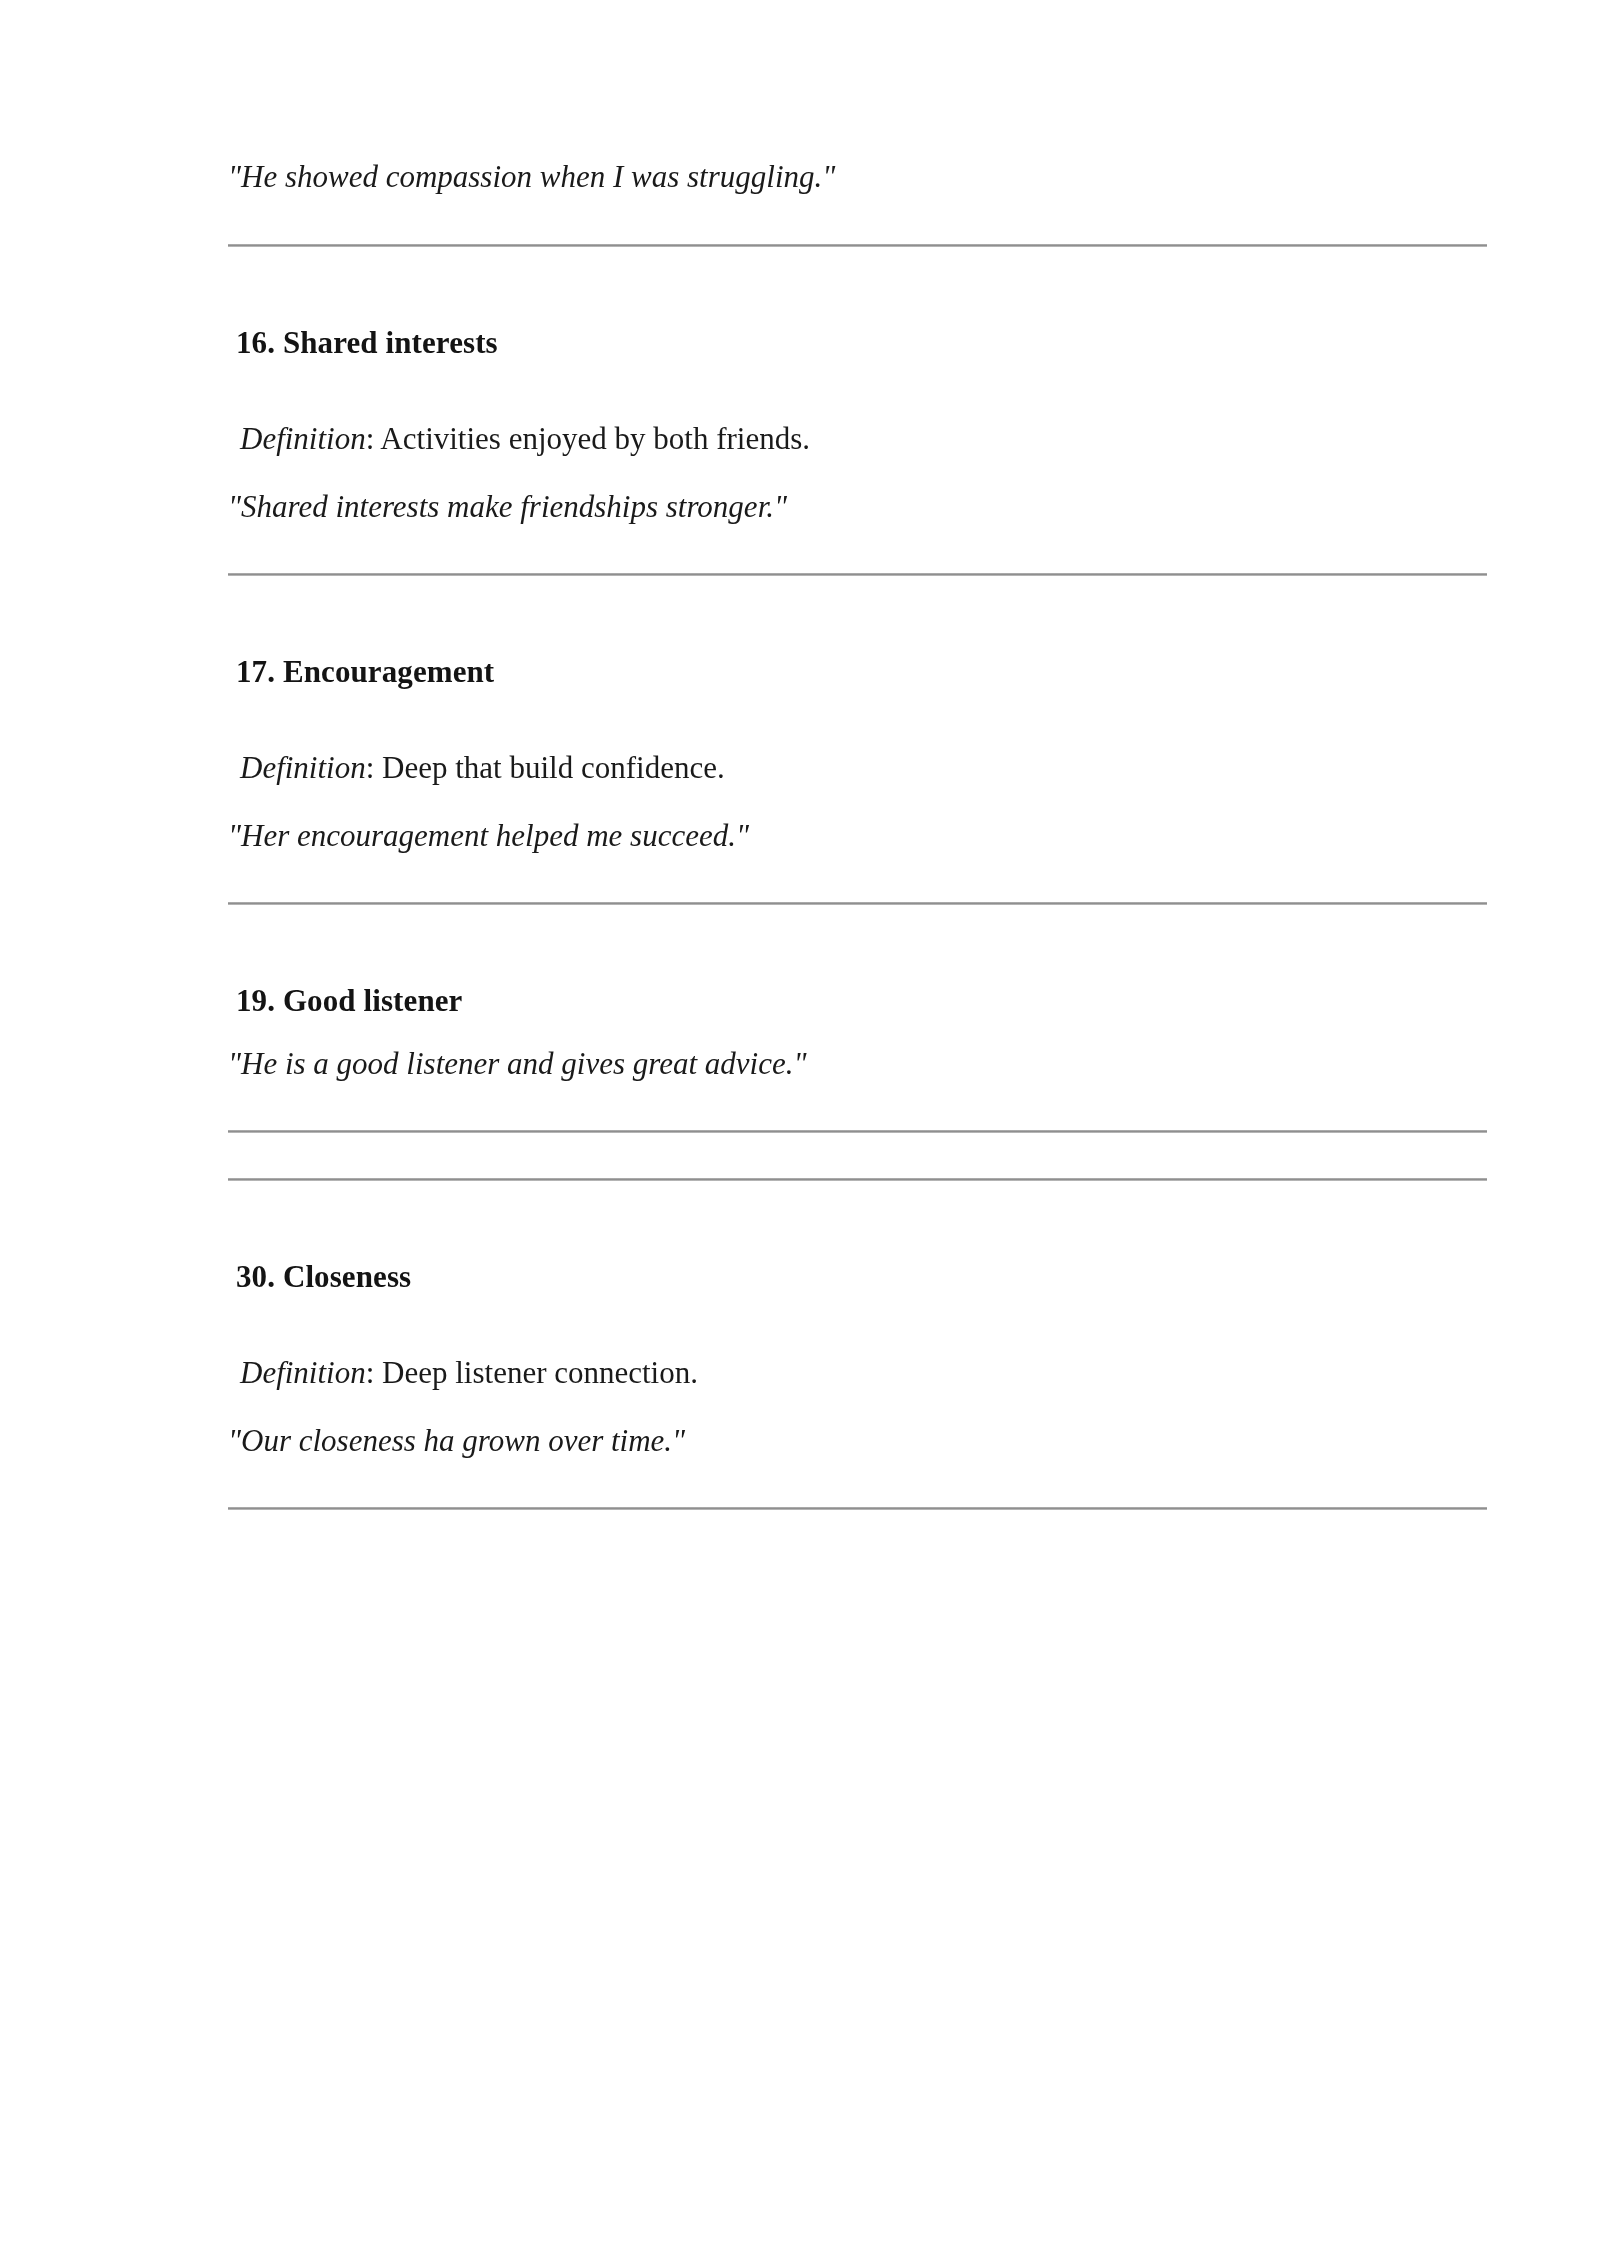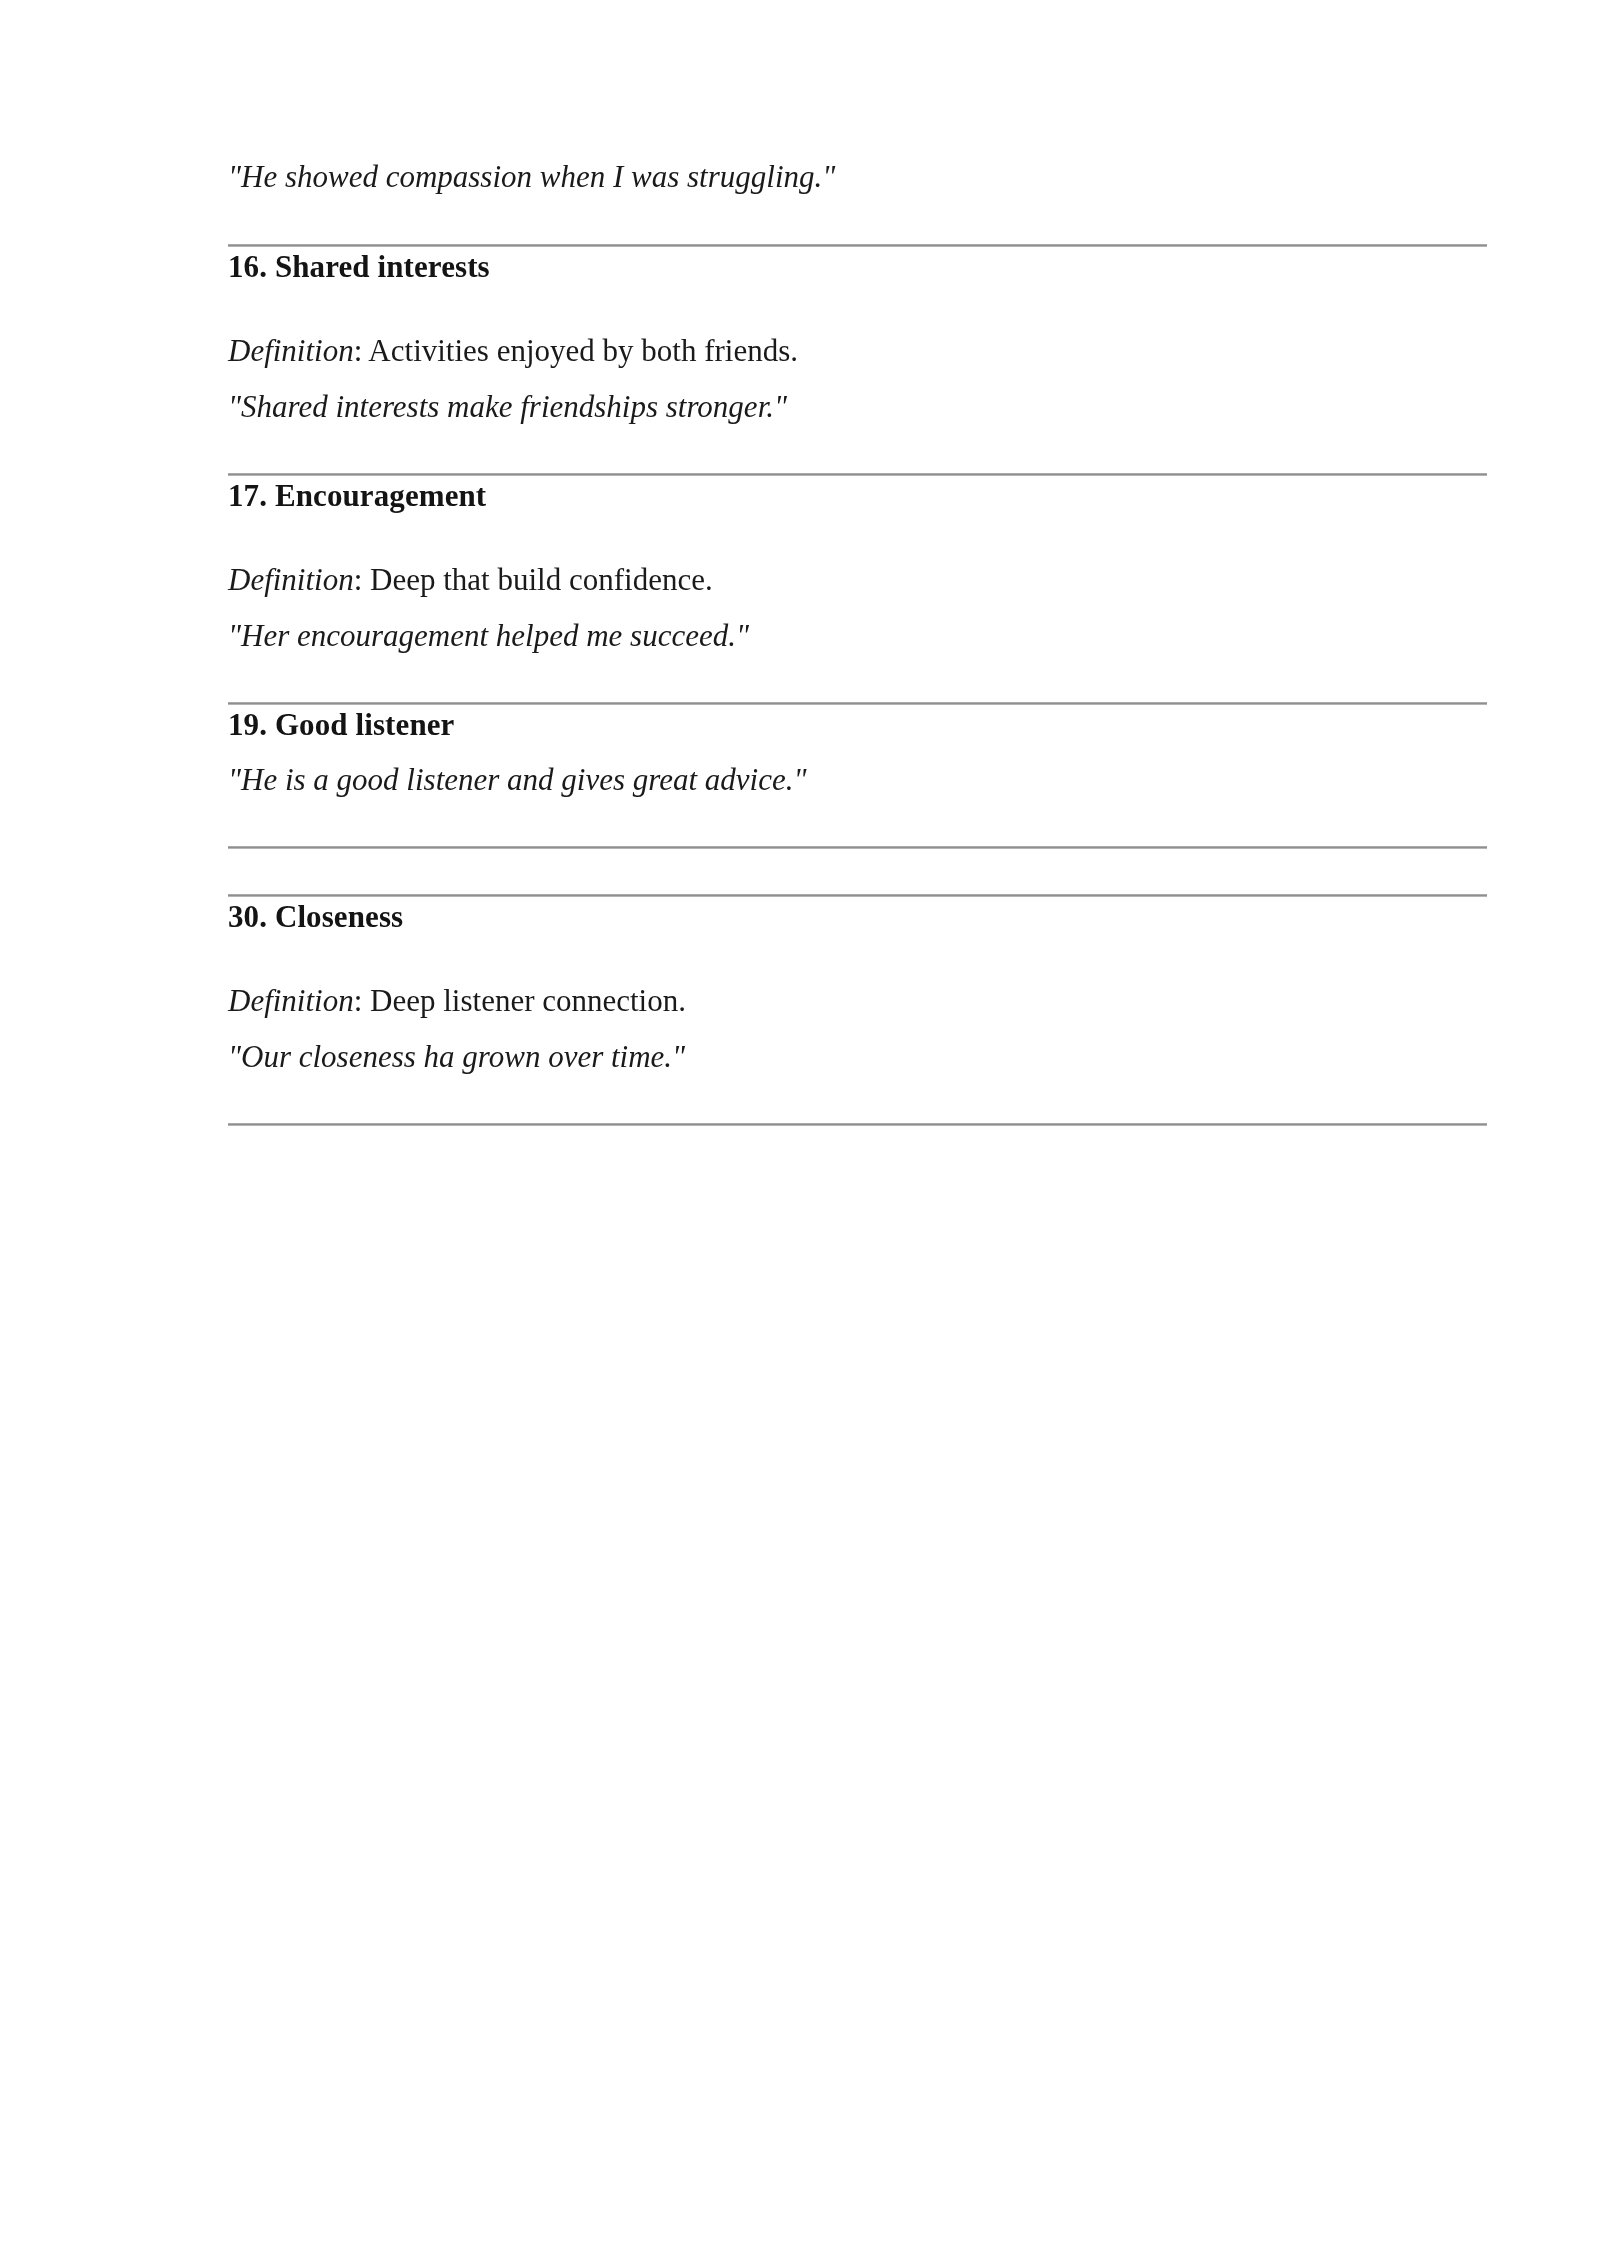--- a/index.html
+++ b/index.html
@@ -50,29 +50,30 @@
 
   
   .entry {
     padding-top: 0;
   }
 
   .entry-title {
     font-size: 31px;
     font-weight: bold;
     line-height: 1.3;
-    margin: 0;
+    margin: 8px;
+    padding-top: 68px;
     color: #141414;
     letter-spacing: 0.1px;
   }
 
   .entry-definition {
     font-size: 31px;
     line-height: 1.35;
-    margin: 0;
+    margin: 12px;
     padding-top: 43px;
     color: #1a1a1a;
   }
 
   .entry-definition .def-label {
     font-style: italic;
   }
 
   .entry-definition .def-text {
     font-style: normal;

